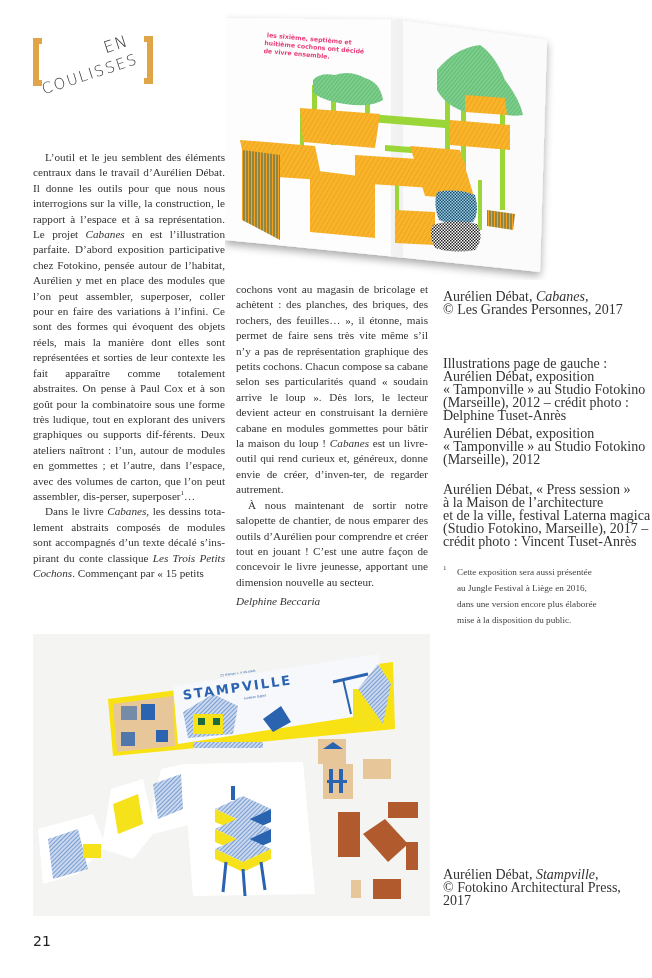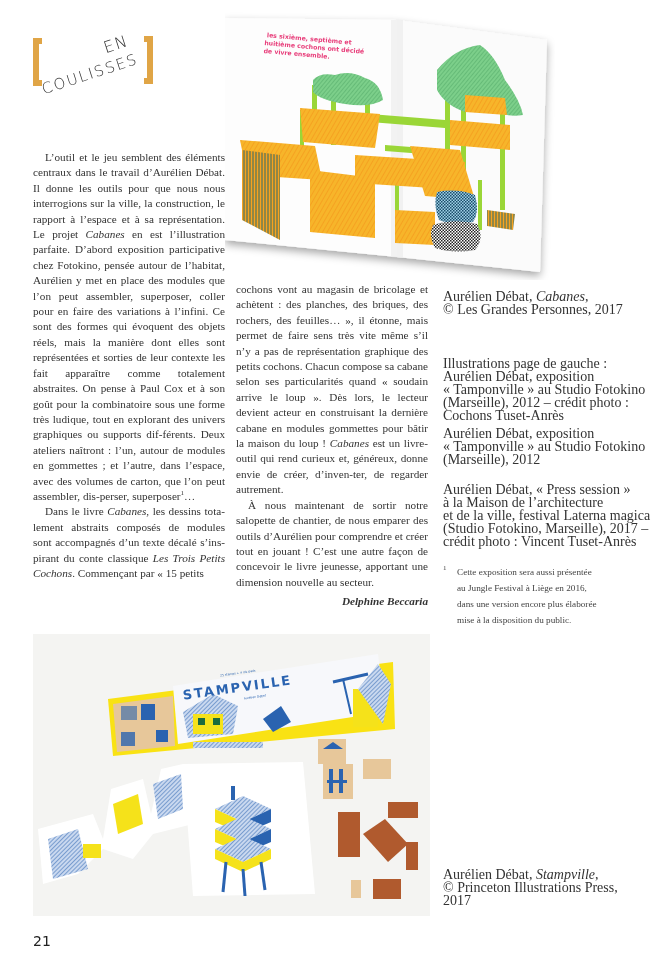--- a/index.html
+++ b/index.html
@@ -11,21 +11,21 @@
   .bracket.right { left:144px; top:36px; border-left:none; }
   .hdr-en { position:absolute; left:107px; top:38px; font-family:"DejaVu Sans", sans-serif; font-weight:200; font-size:16px; letter-spacing:1.5px; color:#333; transform:rotate(-18deg); transform-origin:left bottom; }
   .hdr-coul { position:absolute; left:45px; top:80px; font-family:"DejaVu Sans", sans-serif; font-weight:200; font-size:15px; letter-spacing:1.8px; color:#333; transform:rotate(-18deg); transform-origin:left bottom; white-space:nowrap; }
 
   
   .col { position:absolute; font-family:"Liberation Serif", serif; font-size:11.2px; line-height:15.4px; color:#333; text-align:justify; hyphens:auto; }
   .col p { margin:0; text-indent:12px; }
   .col1 { left:33px; top:150px; width:192px; }
   .col2 { left:236px; top:282px; width:192px; }
   .col2 p.first { text-indent:0; }
-  .signature { font-style:italic; font-weight:bold; text-align:right; margin-top:4px !important; text-indent:0 !important; }
+  .signature { font-style:italic; font-weight:normal; margin-top:4px !important; text-indent:0 !important; }
   i { }
   sup { font-size:7px; line-height:0; }
 
   
   .cap { position:absolute; font-family:"Liberation Serif", serif; font-size:14px; line-height:13px; color:#333; left:443px; width:200px; }
   .cap div { white-space:nowrap; }
   .note { position:absolute; left:443px; top:564px; width:200px; font-family:"Liberation Serif", serif; font-size:9.2px; line-height:16px; color:#444; }
   .note .num { position:absolute; left:0; top:-4px; font-size:7px; }
   .note .txt { position:absolute; left:14px; top:0; white-space:nowrap; }
 
@@ -138,21 +138,21 @@
 <div class="cap" style="top:290px;">
   <div>Aurélien Débat, <i>Cabanes</i>,</div>
   <div>© Les Grandes Personnes, 2017</div>
 </div>
 
 <div class="cap" style="top:357px;">
   <div>Illustrations page de gauche :</div>
   <div>Aurélien Débat, exposition</div>
   <div>« Tamponville » au Studio Fotokino</div>
   <div>(Marseille), 2012 – crédit photo :</div>
-  <div>Cochons Tuset-Anrès</div>
+  <div>Delphine Tuset-Anrès</div>
 </div>
 
 <div class="cap" style="top:427px;">
   <div>Aurélien Débat, exposition</div>
   <div>« Tamponville » au Studio Fotokino</div>
   <div>(Marseille), 2012</div>
 </div>
 
 <div class="cap" style="top:483px;">
   <div>Aurélien Débat, « Press session »</div>
@@ -242,17 +242,17 @@
       <rect x="355" y="168" width="30" height="16" fill="#b05a2e"></rect>
       <rect x="373" y="208" width="12" height="28" fill="#b05a2e"></rect>
       <rect x="340" y="245" width="28" height="20" fill="#b05a2e"></rect>
       <rect x="318" y="246" width="10" height="18" fill="#e7c79a"></rect>
     </g>
   </svg>
 </div>
 
 <div class="cap" style="top:852px;margin-top:16px;">
   <div>Aurélien Débat, <i>Stampville</i>,</div>
-  <div>© Princeton Illustrations Press,</div>
+  <div>© Fotokino Architectural Press,</div>
   <div>2017</div>
 </div>
 
 <div class="page-num">21</div>
 
 </body></html>

